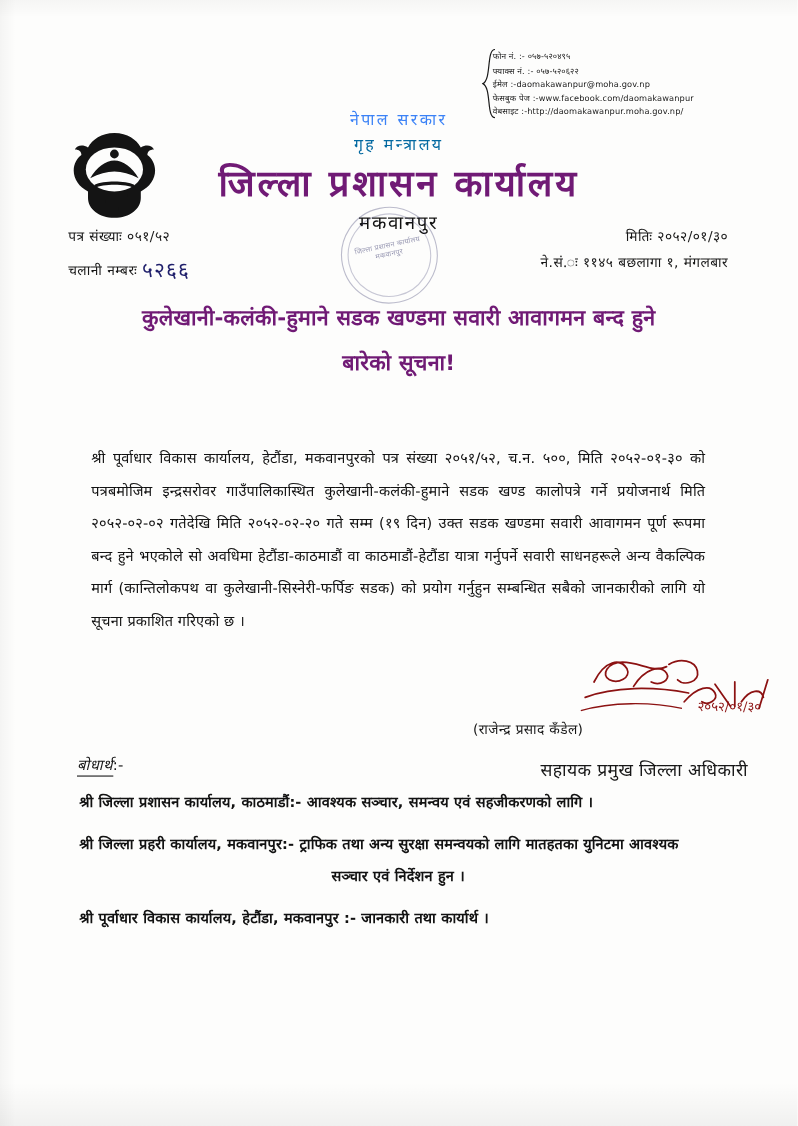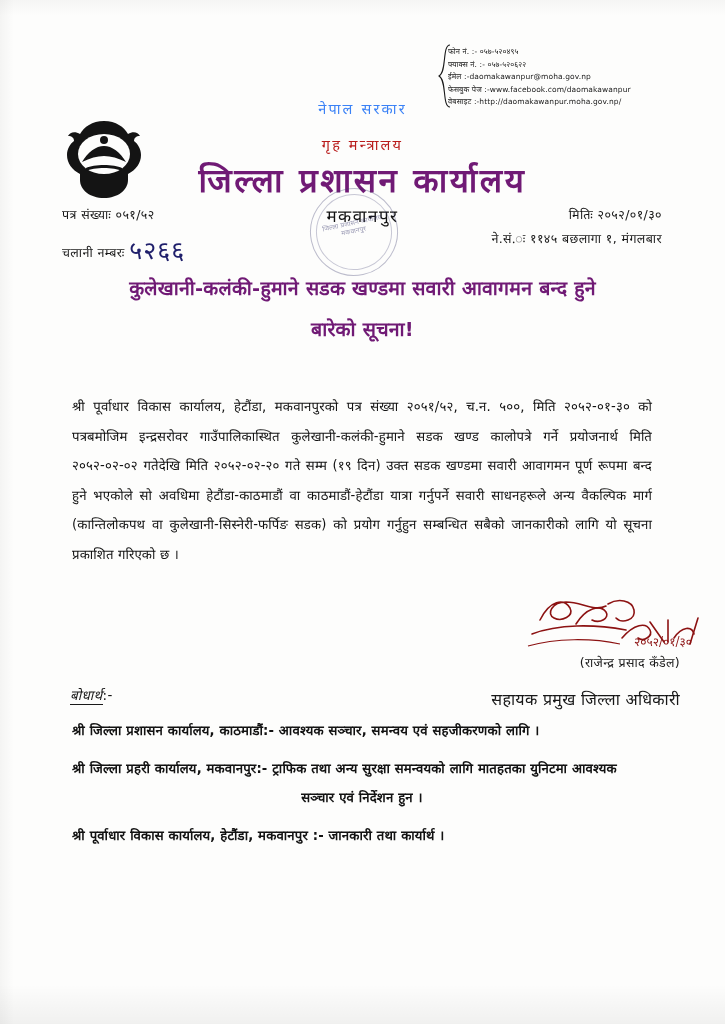--- a/index.html
+++ b/index.html
@@ -68,22 +68,22 @@
     text-align: center;
   }
   .gov-line1 {
     font-size: 14.5px;
     letter-spacing: 2.2px;
     color: #3b82f6;
   }
   .gov-line2 {
     font-size: 14.5px;
     letter-spacing: 2.2px;
-    color: #b91c1c;
-    margin-top: 16px;
+    color: #0369a1;
+    margin-top: 2px;
   }
   .office-title {
     font-size: 33px;
     font-weight: bold;
     letter-spacing: 2.5px;
     margin-top: 3px;
     color: #701a75;
   }
   .district-name {
     font-size: 17px;
@@ -141,21 +141,21 @@
     letter-spacing: 0.4px;
   }
   .meta-right {
     position: absolute;
     right: 0;
     top: 0;
     letter-spacing: 0.4px;
   }
   .chalani-hand {
     font-family: "DejaVu Serif", serif;
-    font-size: 25px;
+    font-size: 19px;
     color: #1f1f6b;
     letter-spacing: 1px;
     position: relative;
     top: 2px;
   }
 
   
   .subject {
     position: absolute;
     left: 60px;
@@ -175,21 +175,21 @@
     left: 72px;
     top: 392px;
     width: 580px;
     font-size: 13.2px;
     line-height: 29.5px;
     text-align: justify;
     text-justify: inter-word;
     letter-spacing: 0.15px;
     color: #121212;
   }
-  .body-text p { margin: 0; }
+  .body-text p { margin: 11px; }
 
   
   .sign-wrap {
     position: absolute;
     left: 430px;
     top: 600px;
     width: 250px;
     text-align: center;
   }
   .signature {
@@ -197,21 +197,21 @@
     left: 92px;
     top: -6px;
     width: 190px;
     height: 62px;
   }
   .sign-name {
     position: absolute;
     left: 0;
     top: 54px;
     width: 250px;
-    text-align: right;
+    text-align: left;
     font-size: 12.5px;
     letter-spacing: 0.3px;
   }
   .sign-post {
     position: absolute;
     left: 0;
     top: 88px;
     width: 250px;
     text-align: right;
     font-size: 16px;

